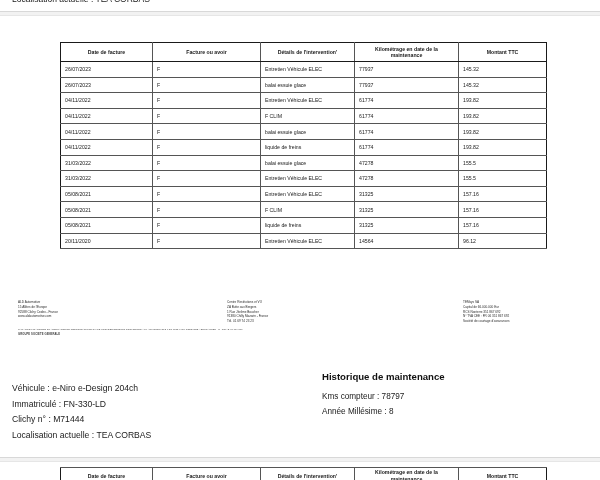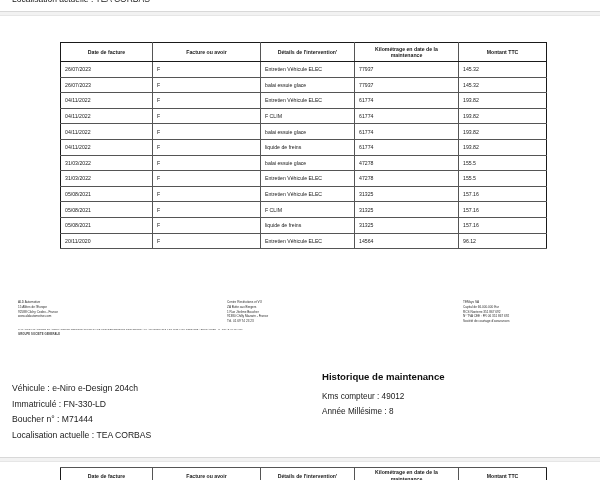--- a/index.html
+++ b/index.html
@@ -246,27 +246,27 @@
       </div>
       <div class="disclaimer">
         <span>GARANTIE FINANCIERE ET ASSURANCE DE RESPONSABILITE CIVILE PROFESSIONNELLE CONFORMES AUX ARTICLES L512-6 ET L512-7 DU CODE DES ASSURANCES - N° ORIAS 07 019 817</span>
         <span class="grp">GROUPE SOCIETE GENERALE</span>
       </div>
     </div>
 
     <div class="info-left">
       <div class="info-line">Véhicule : e-Niro e-Design 204ch</div>
       <div class="info-line">Immatriculé : FN-330-LD</div>
-      <div class="info-line">Boucher n° : M71444</div>
+      <div class="info-line">Clichy n° : M71444</div>
       <div class="info-line">Localisation actuelle : TEA CORBAS</div>
     </div>
 
     <div class="info-right">
       <div class="info-title">Historique de maintenance</div>
-      <div class="info-line">Kms compteur : 49012</div>
+      <div class="info-line">Kms compteur : 78797</div>
       <div class="info-line">Année Millésime : 8</div>
     </div>
 
   </div>
 
   <div class="page-gap" style="top:457px"></div>
 
   <div class="page" id="page-next">
     <div class="table-wrap2">
       <table class="hist2">

